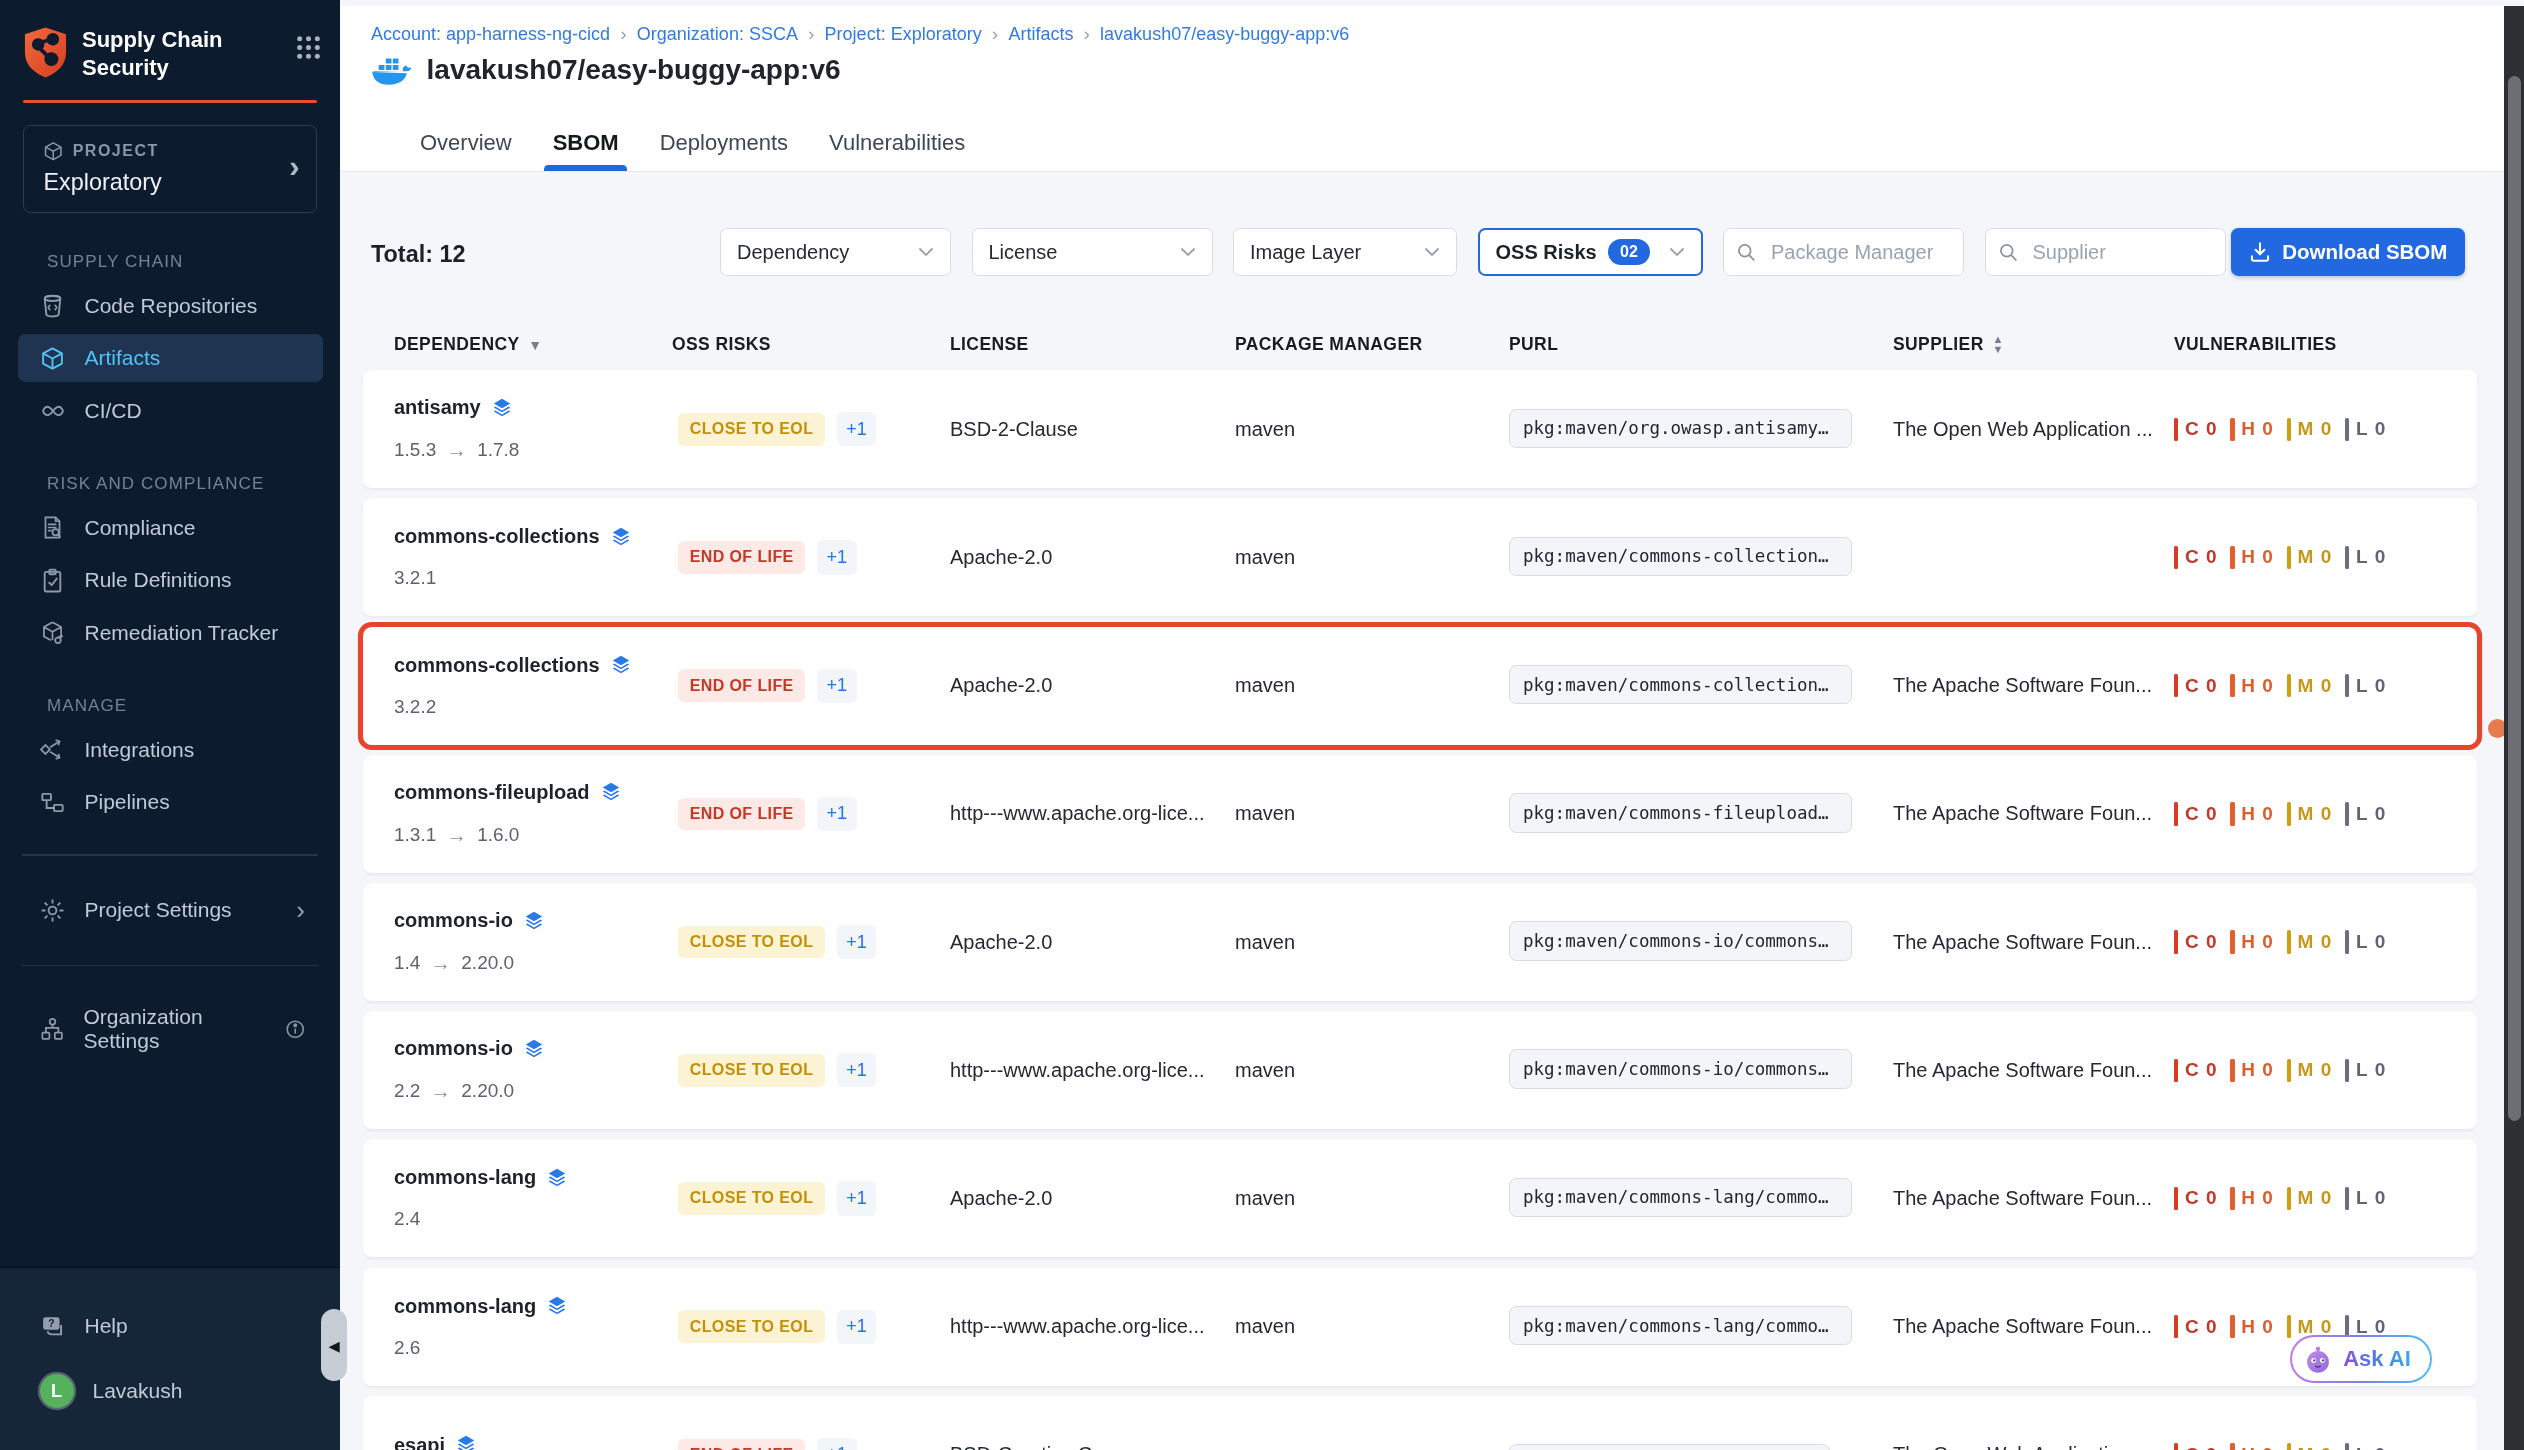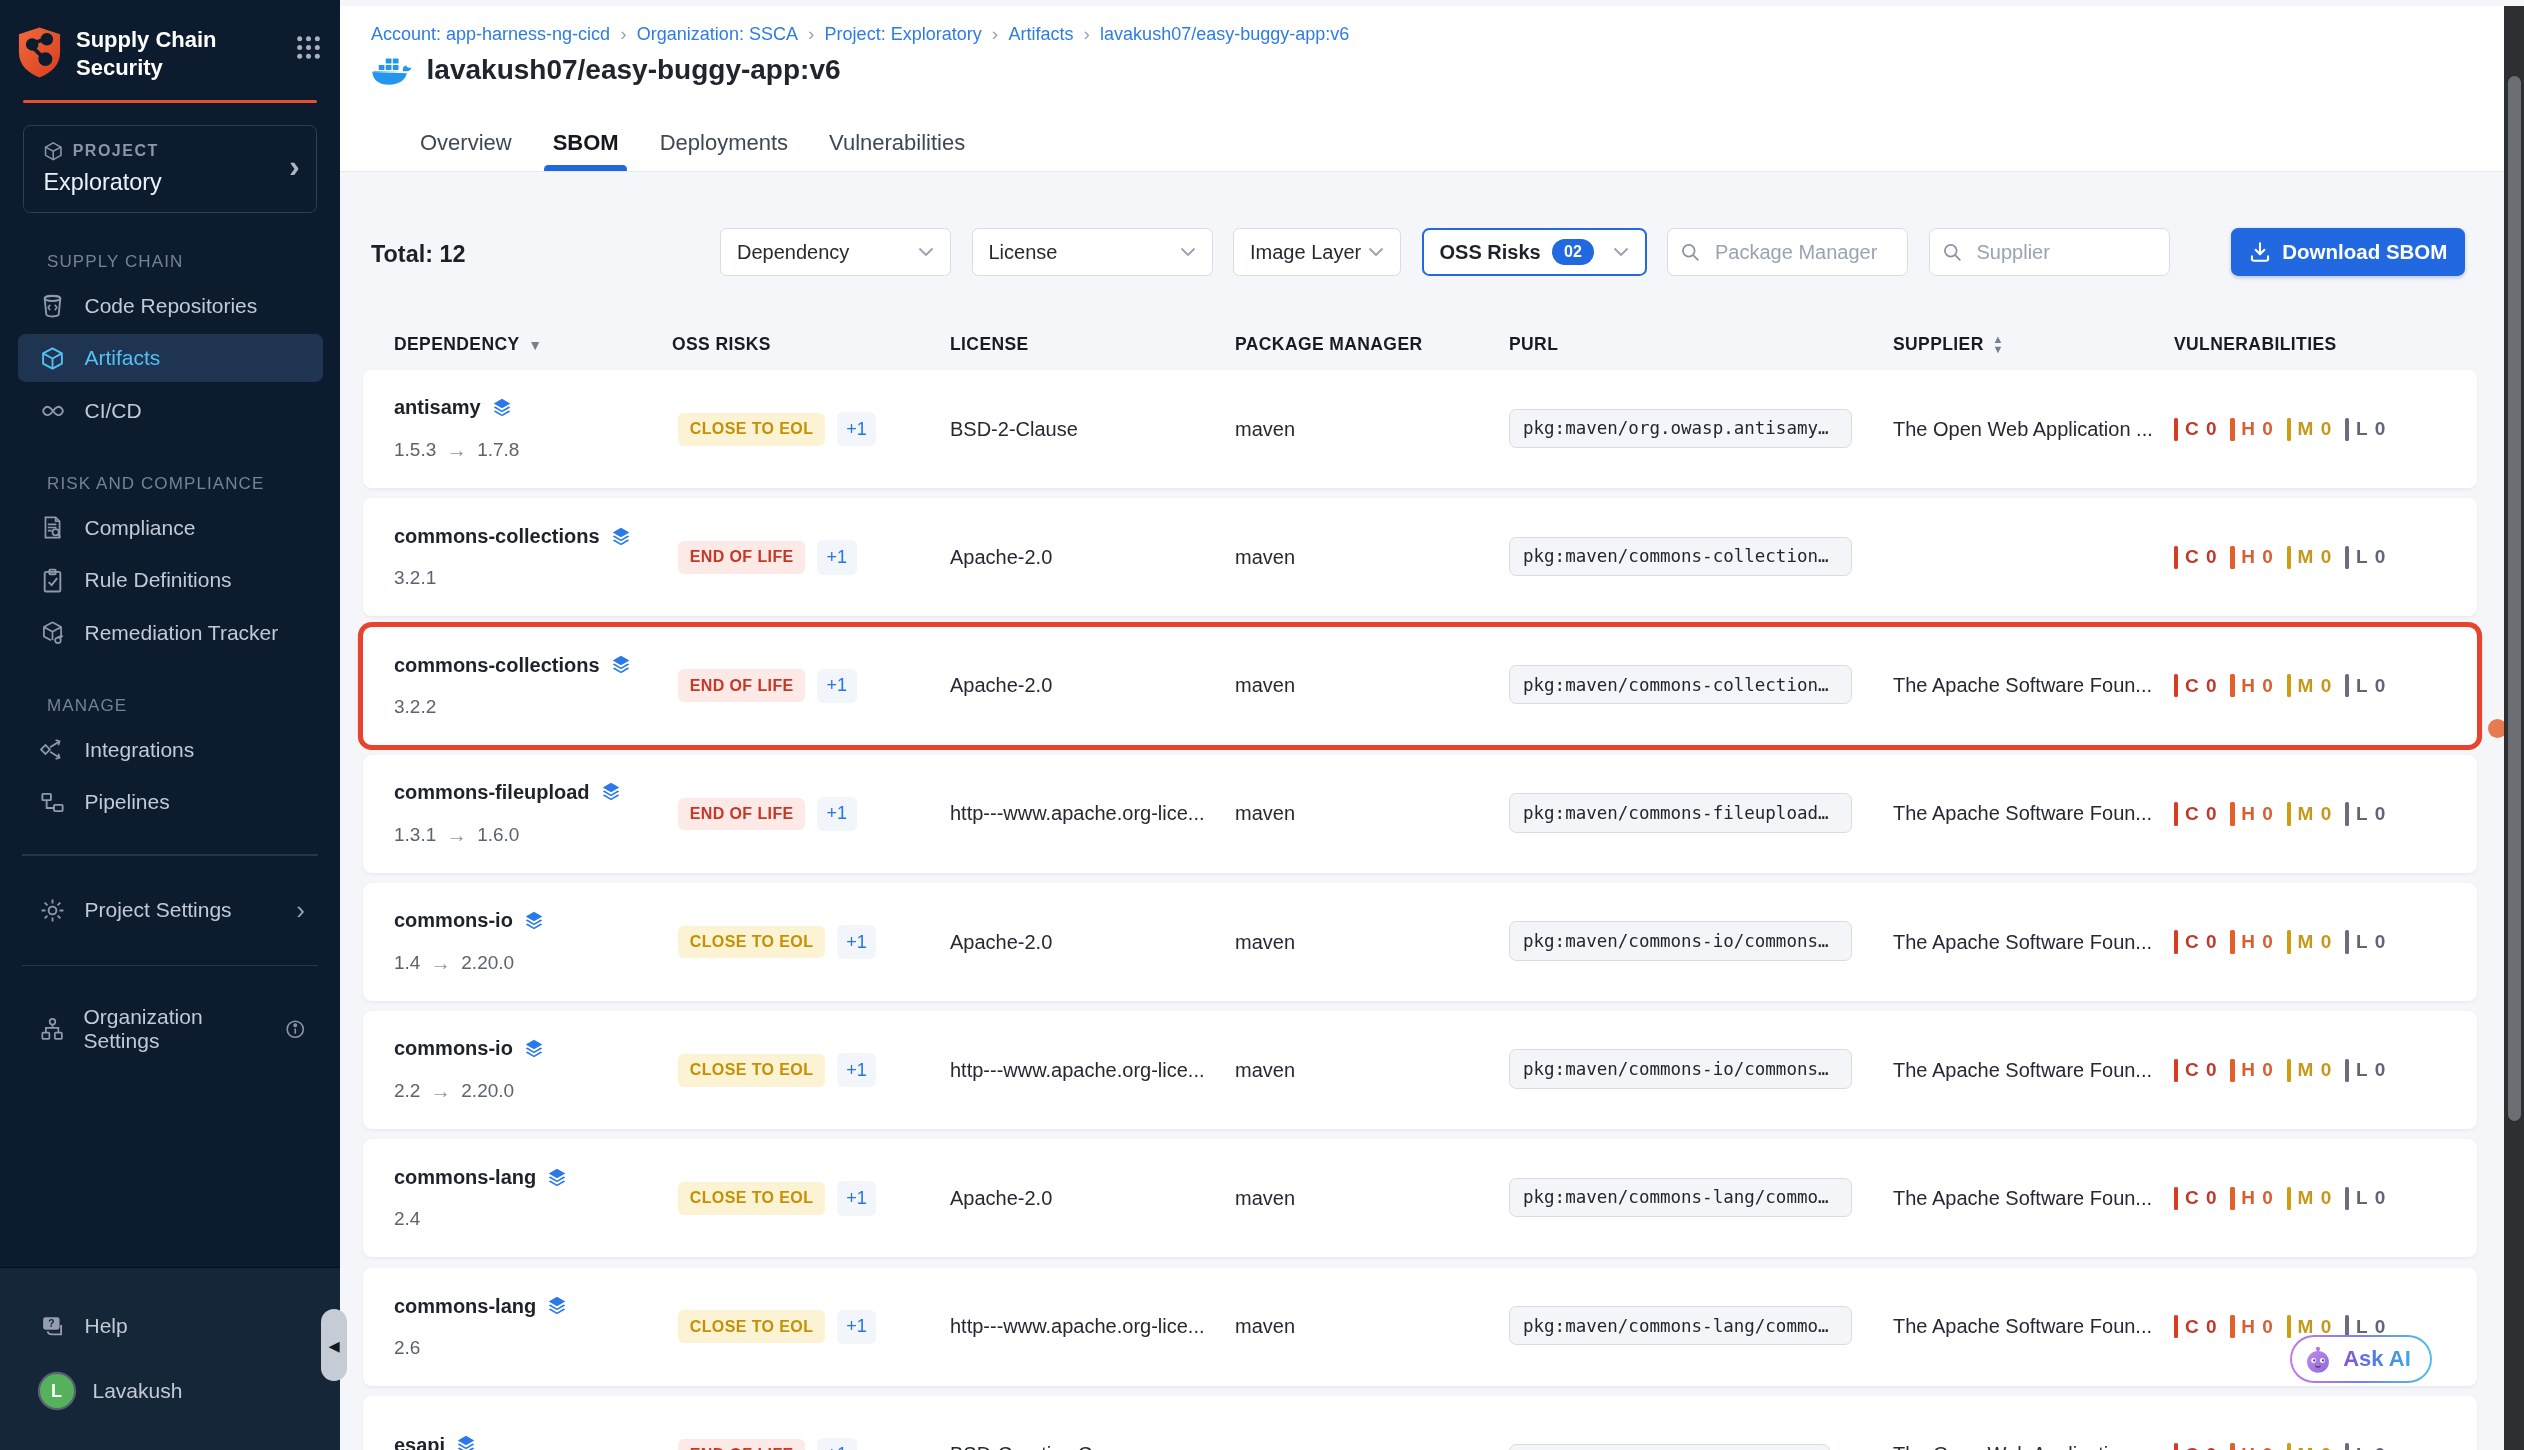--- a/index.html
+++ b/index.html
@@ -4,21 +4,21 @@
 <style>
   html,body{margin:0;padding:0;}
   body{
     width:2525px;height:1451px;position:relative;overflow:hidden;
     background:#f5f6f9;font-family:"Liberation Sans",sans-serif;
     -webkit-font-smoothing:antialiased;
   }
 
   
   .sidebar{position:absolute;left:0;top:0;width:340px;height:1451px;background:#0c1b2e;z-index:30;}
-  .logo-row{display:flex;align-items:flex-start;padding:26px 19px 0 16px;}
+  .logo-row{display:flex;align-items:flex-start;padding:26px 19px 0 22px;}
   .logo-title{margin-left:13px;flex:1;color:#fff;font-size:22px;line-height:28px;font-weight:bold;}
   .grid-icon{margin-top:8.8px;}
   .accent-divider{margin:17.5px 23.4px 0 23.4px;height:3.7px;background:#e8502d;border-radius:1.5px;}
   .project-card{margin:22px 23.4px 0 23.4px;border:1.5px solid #2c3e58;border-radius:7.3px;padding:14.6px 17.5px 16px 19px;position:relative;cursor:pointer;}
   .project-card .pc-top{display:flex;align-items:center;gap:8.8px;color:#8c96aa;font-size:16px;font-weight:bold;letter-spacing:1.5px;}
   .project-card .pc-name{margin-top:7.3px;color:#eef2f8;font-size:23.4px;}
   .project-card .pc-chevron{position:absolute;right:16px;top:50%;transform:translateY(-58%);color:#aeb6c4;font-size:32px;font-weight:bold;}
   .nav-item{display:flex;align-items:center;gap:19px;margin:4.4px 17.5px;padding:11px 0 11px 22px;border-radius:7.3px;font-size:21px;color:#c2cad7;cursor:pointer;}
   .nav-item .ni-icon{width:26px;height:26px;display:flex;align-items:center;justify-content:center;color:#8f99ab;}
   .nav-item.active{background:#1f3450;color:#53c1f6;}
@@ -42,21 +42,21 @@
   .tab.active{color:#14181f;font-weight:bold;}
   .tab.active::after{content:"";position:absolute;left:-8.8px;right:-8.8px;bottom:0;height:5.8px;border-radius:4.4px 4.4px 0 0;background:#1f68e0;}
 
   
   .total{position:absolute;left:371px;top:241px;font-size:23.4px;font-weight:bold;color:#1c2128;z-index:5;}
   .filters{position:absolute;left:720px;top:228px;display:flex;gap:20.5px;z-index:5;}
   .dropdown{height:48px;background:#fff;border:1.5px solid #d8dce3;border-radius:6.6px;display:flex;align-items:center;padding:0 16px;box-sizing:border-box;cursor:pointer;}
   .dropdown .dd-label{font-size:20px;color:#262b33;}
   .dropdown.dd-dependency{width:231px;}
   .dropdown.dd-license{width:241px;}
-  .dropdown.dd-imagelayer{width:168px;}
+  .dropdown.dd-imagelayer{width:224px;}
   .dropdown.dd-ossrisks{width:225px;border:2.2px solid #2268e0;border-radius:7.3px;}
   .dropdown.dd-ossrisks .dd-label{font-weight:bold;color:#1d222a;}
   .dd-chevron{margin-left:auto;color:#9aa3b1;display:flex;}
   .count-badge{margin-left:11.7px;background:#2268e0;color:#fff;font-size:16px;font-weight:bold;padding:4.4px 11.7px;border-radius:730px;}
   .searchbox{position:relative;width:241px;height:48px;box-sizing:border-box;}
   .searchbox input{width:100%;height:100%;box-sizing:border-box;border:1.5px solid #d8dce3;border-radius:7.3px;background:#fff;padding:0 13px 0 47px;font-size:20px;color:#2a2f38;font-family:"Liberation Sans",sans-serif;outline:none;}
   .searchbox input::placeholder{color:#9aa3b1;}
   .searchbox .search-ic{position:absolute;left:13px;top:14px;color:#8a93a2;}
   .download-btn{position:absolute;left:2231px;top:228px;width:234px;height:48px;background:#2268e0;border-radius:7.3px;display:flex;align-items:center;justify-content:center;gap:11.7px;color:#fff;font-size:20.5px;font-weight:bold;cursor:pointer;z-index:5;box-shadow:0 1.5px 3.7px rgba(20,60,160,.25);}
 

